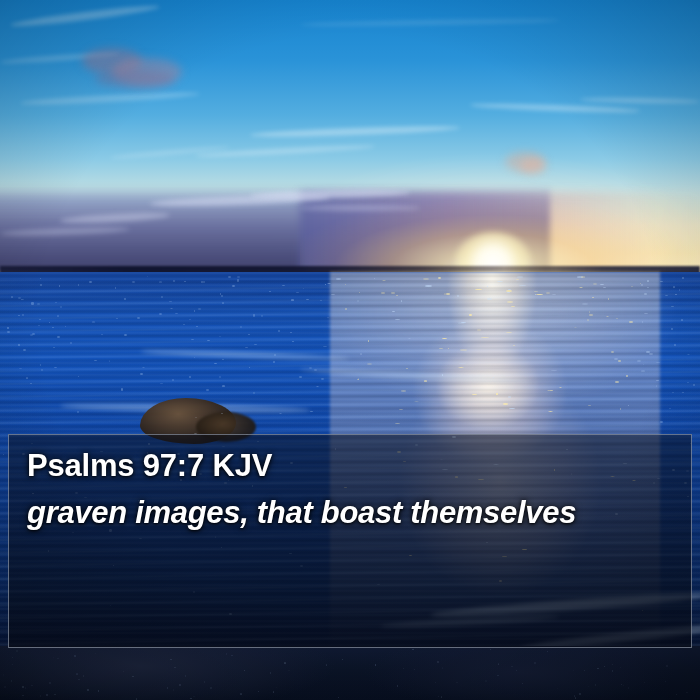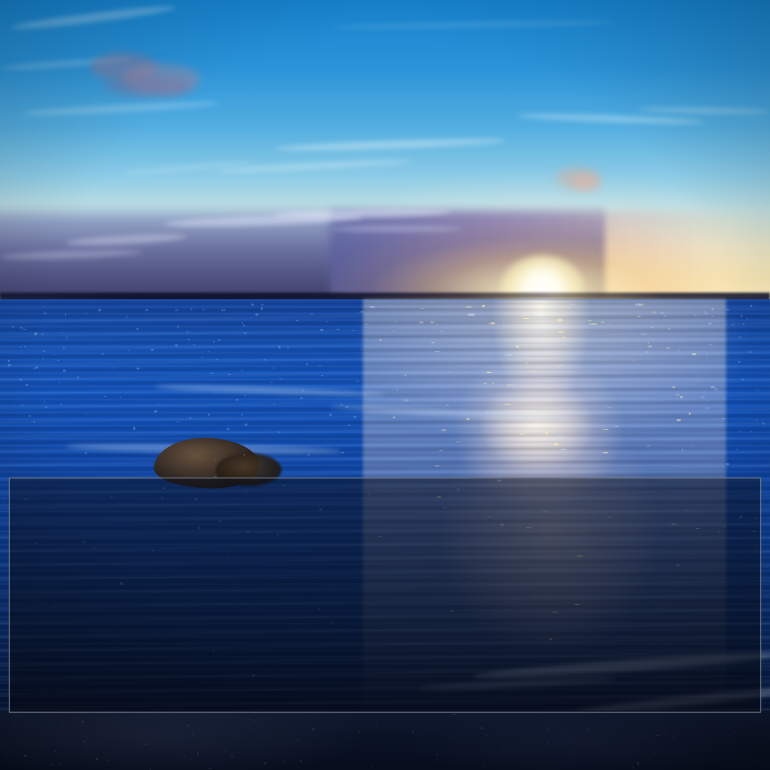--- a/index.html
+++ b/index.html
@@ -799,17 +799,19 @@
     <div class="fg-speck" style="left: 611.871px; top: 670.04px; width: 1.03458px; height: 1.99421px; opacity: 0.27;"></div>
     <div class="fg-speck" style="left: 325.819px; top: 663.807px; width: 1.44787px; height: 1.7862px; opacity: 0.28;"></div>
     <div class="fg-speck" style="left: 456.028px; top: 681.637px; width: 1.73395px; height: 0.926765px; opacity: 0.16;"></div>
     <div class="fg-speck" style="left: 86.7526px; top: 689.413px; width: 2.15336px; height: 1.69247px; opacity: 0.37;"></div>
     <div class="fg-speck" style="left: 243.696px; top: 670.302px; width: 1.25893px; height: 0.826428px; opacity: 0.36;"></div>
     <div class="fg-speck" style="left: 546.509px; top: 651.26px; width: 1.7759px; height: 1.00767px; opacity: 0.26;"></div>
     <div class="fg-speck" style="left: 675.829px; top: 694.271px; width: 1.47841px; height: 0.955626px; opacity: 0.21;"></div>
     <div class="vignette"></div>
 
   <div class="caption">
+    <div class="caption-title">Psalms 97:7 KJV</div>
     <div class="caption-verse">
+      <div class="verse-line">graven images, that boast themselves</div>
     </div>
   </div>
 
 </div>
 
 </body></html>

